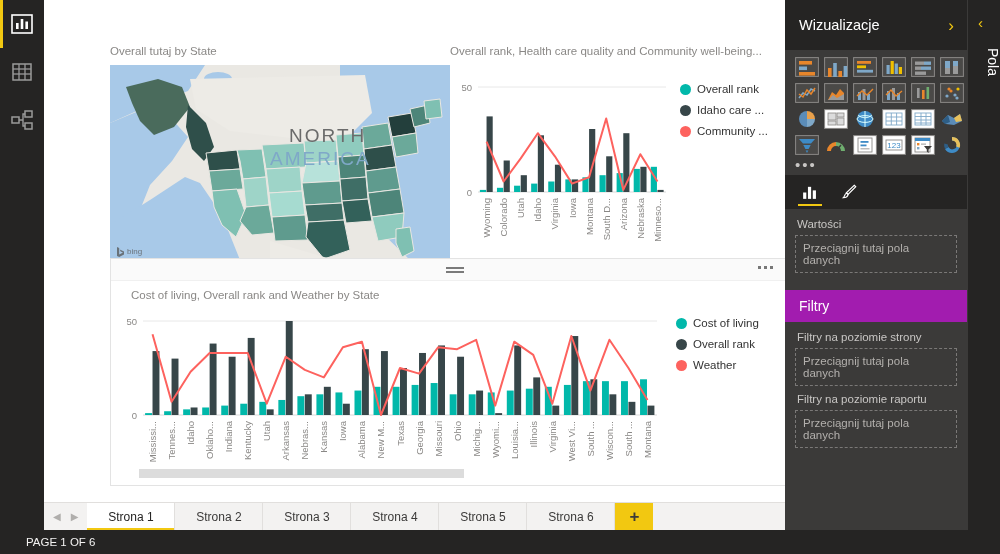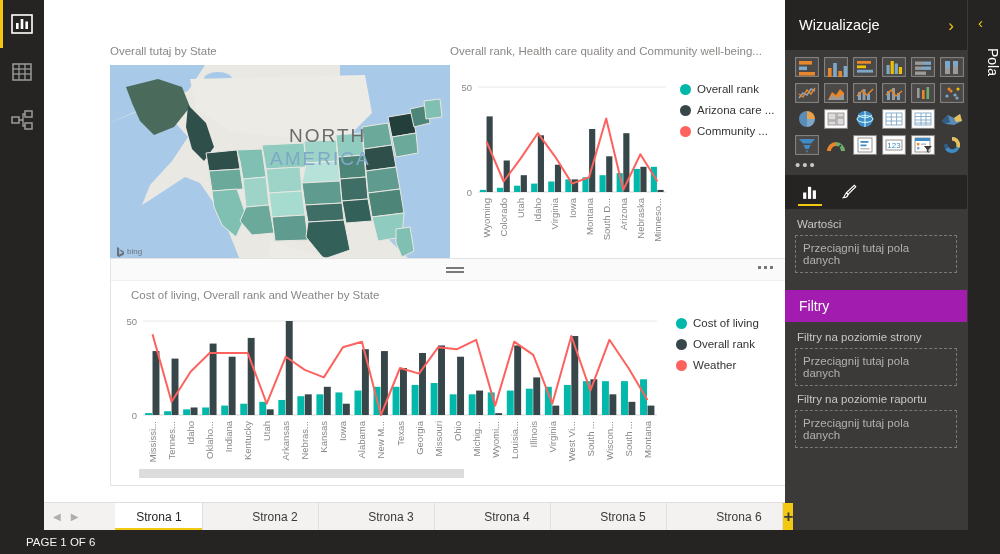--- a/index.html
+++ b/index.html
@@ -146,21 +146,21 @@
   
   .tabbar {
     position:absolute; left:44px; bottom:24px; right:215px; height:28px;
     background:#f3f2f1; border-top:1px solid #e1dfdd;
     display:flex; align-items:stretch;
   }
   .tab-navs { display:flex; align-items:center; gap:10px; padding: 0 9px; color:#b0aeac; font-size:10px; }
   .ptab {
     display:flex; align-items:center; justify-content:center;
     min-width: 88px; padding: 0 12px; font-size: 12px; color:#3b3a39;
-    border-right: 1px solid #e1dfdd; background:#f3f2f1; position:relative;margin-left:28px;
+    border-right: 1px solid #e1dfdd; background:#f3f2f1; position:relative;
   }
   .ptab.active { background:#ffffff; color:#252423; }
   .ptab.active::after {
     content:""; position:absolute; left:0; right:0; bottom:0; height:2px; background:#F2C811;
   }
   .ptab-add {
     width: 38px; display:flex; align-items:center; justify-content:center;
     background:#F2C811; color:#3b3a39; font-size:17px; font-weight:600;
   }
 
@@ -323,21 +323,21 @@
           <text x="0" y="0" font-size="9.5" fill="#8a8886" font-family="Liberation Sans" text-anchor="end" transform="translate(210.95454545454544,133) rotate(-90)">Minneso...</text>
           <polyline points="36.54545454545455,76.6 53.63636363636364,116.5 70.72727272727272,93.4 87.81818181818181,68.19999999999999 104.9090909090909,91.3 122,118.6 139.09090909090907,112.3 156.18181818181816,53.5 173.27272727272725,124.9 190.36363636363635,89.2 207.45454545454544,116.5" fill="none" stroke="#FD625E" stroke-width="2" stroke-linejoin="round"></polyline>
         </svg>
       <div class="legend" id="legend-top" style="left:230px; top:38px;">
           <div class="legend-row">
             <span class="legend-dot" style="background:#01B8AA"></span>
             <span class="legend-text">Overall rank</span>
           </div>
           <div class="legend-row">
             <span class="legend-dot" style="background:#374649"></span>
-            <span class="legend-text">Arizona care ...</span>
+            <span class="legend-text">Idaho care ...</span>
           </div>
           <div class="legend-row">
             <span class="legend-dot" style="background:#FD625E"></span>
             <span class="legend-text">Community ...</span>
           </div>
         </div>
     </div>
 
     <div class="visual" id="combo-bottom">
       <div class="visual-hdr"></div>

